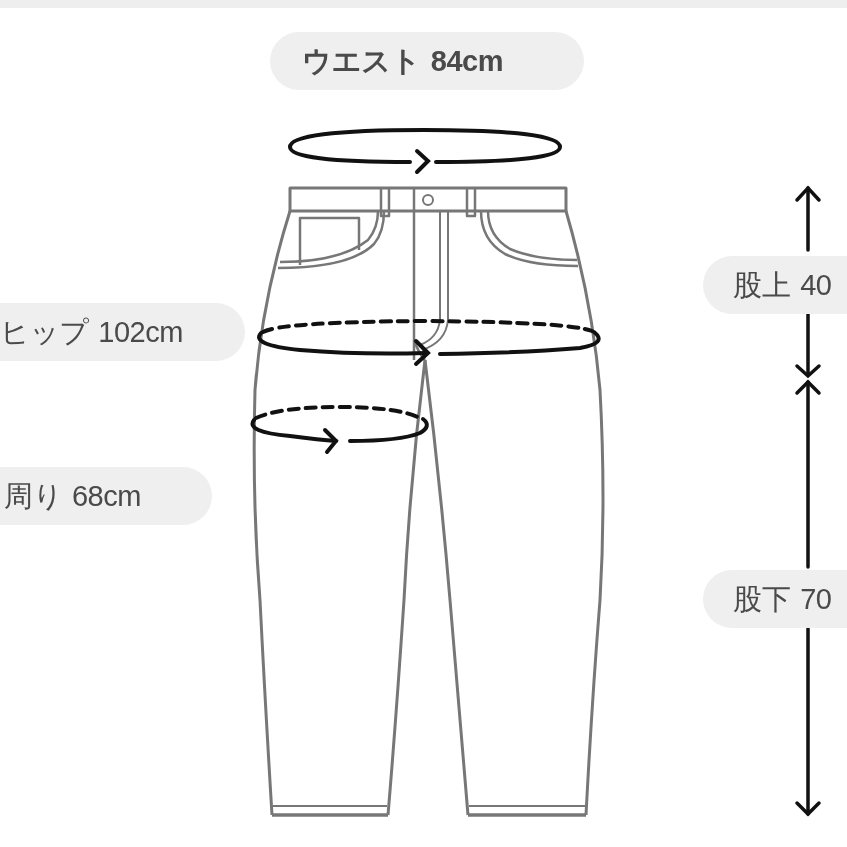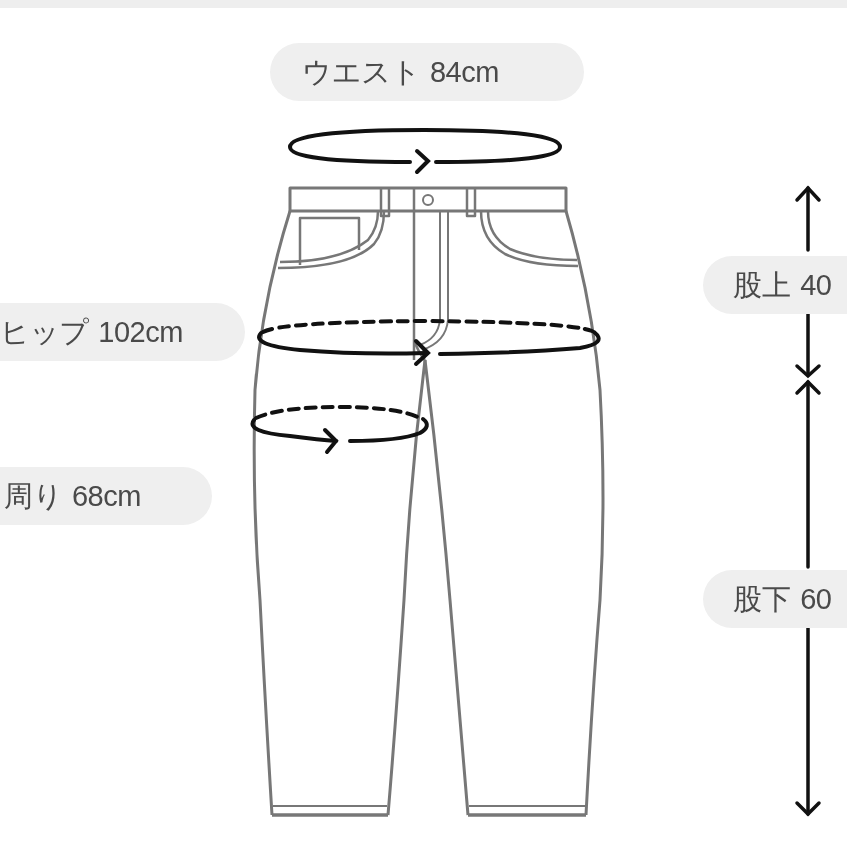--- a/index.html
+++ b/index.html
@@ -10,21 +10,21 @@
   }
   .top-strip { position: absolute; left: 0; top: 0; width: 847px; height: 8px; background: #eeeeee; }
   svg.diagram { position: absolute; left: 0; top: 0; }
   .pill {
     position: absolute; height: 58px; border-radius: 29px;
     background: #efefef; color: #4a4a4a;
     font-size: 29px; line-height: 58px; white-space: nowrap;
     box-sizing: border-box;
   }
   .pill .num { font-family: "Liberation Sans", sans-serif; letter-spacing: -0.5px; }
-  #pill-waist { left: 270px; top: 43px; width: 314px; padding-left: 32px; }
+  #pill-waist { left: 270px; top: 32px; width: 314px; padding-left: 32px; font-weight: bold; }
   #pill-hip   { left: -30px; top: 303px; width: 275px; padding-left: 30px; }
   #pill-thigh { left: -30px; top: 467px; width: 242px; padding-left: 34px; }
   #pill-rise  { left: 703px; top: 256px; width: 200px; padding-left: 30px; }
   #pill-inseam{ left: 703px; top: 570px; width: 200px; padding-left: 30px; }
 </style>
 </head>
 <body>
 
 <div class="top-strip"></div>
 
@@ -112,14 +112,14 @@
   <span class="num">68cm</span>
 </div>
 
 <div class="pill" id="pill-rise">
   <span>股上</span>
   <span class="num">40</span>
 </div>
 
 <div class="pill" id="pill-inseam">
   <span>股下</span>
-  <span class="num">60</span>
+  <span class="num">70</span>
 </div>
 
 </body></html>

